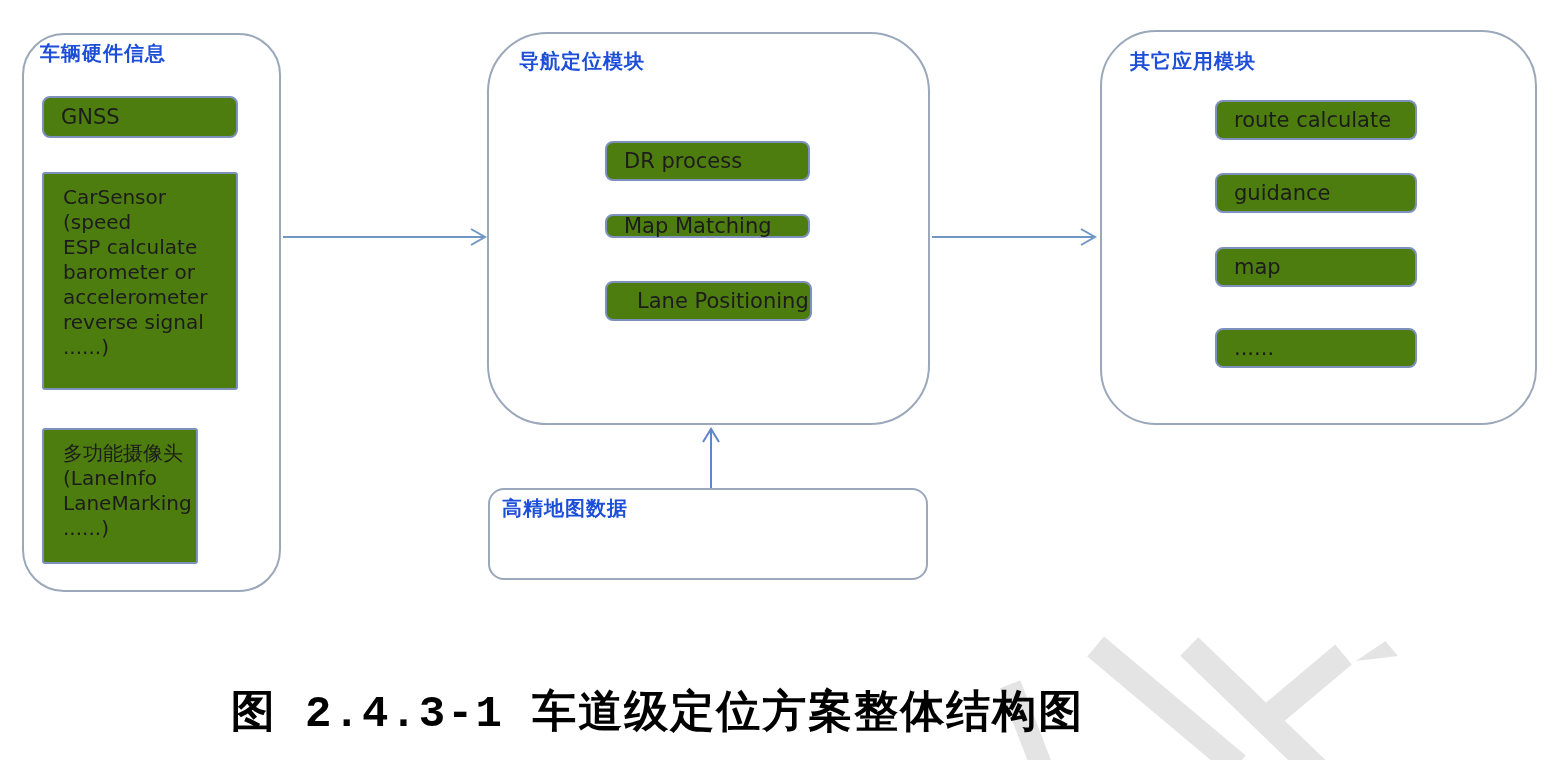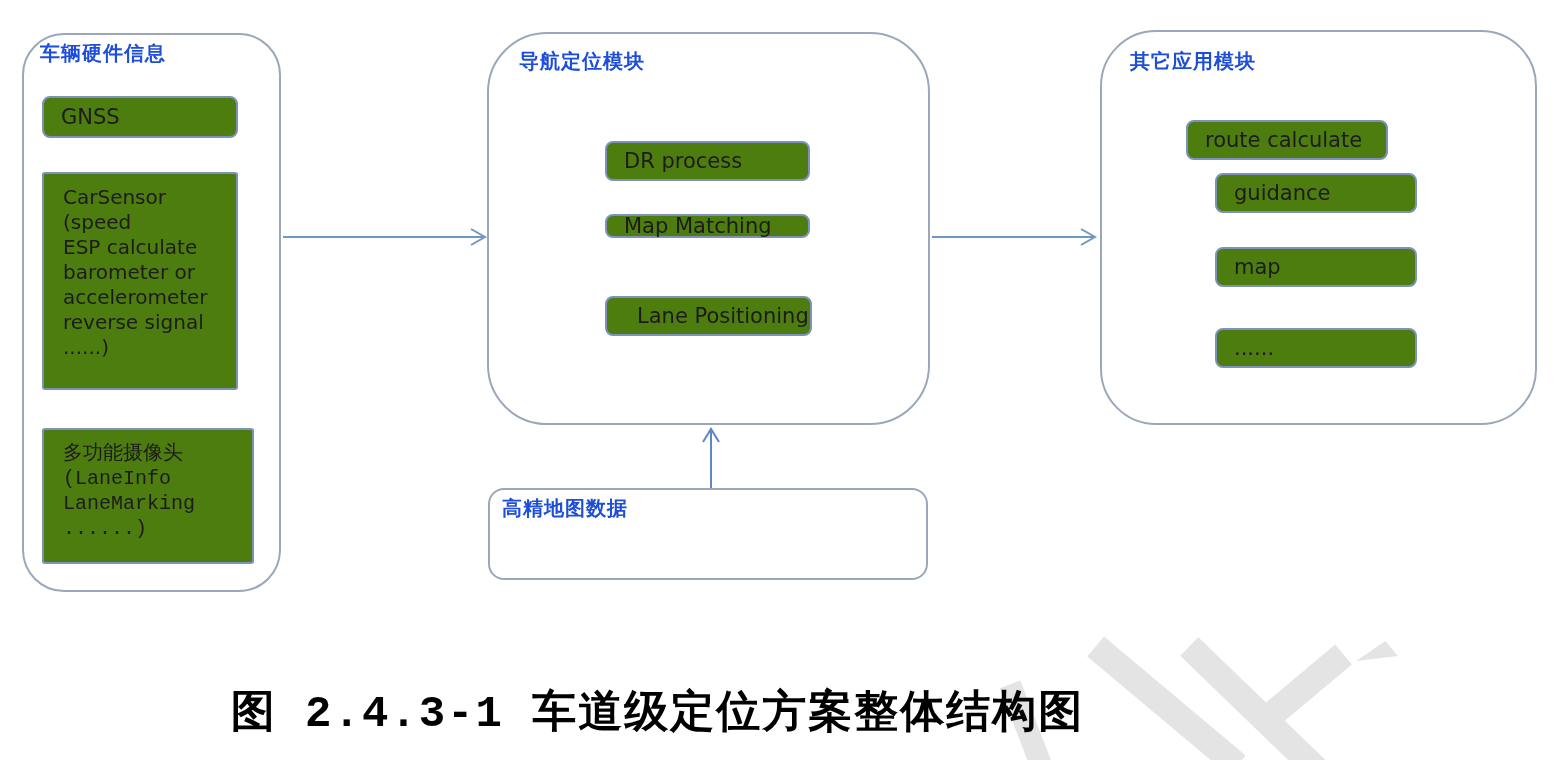--- a/index.html
+++ b/index.html
@@ -67,38 +67,38 @@
   <div class="node multi" style="left:42px; top:172px; width:196px; height:218px;">
     <div class="line">CarSensor</div>
     <div class="line">(speed</div>
     <div class="line">ESP calculate</div>
     <div class="line">barometer or</div>
     <div class="line">accelerometer</div>
     <div class="line">reverse signal</div>
     <div class="line">......)</div>
   </div>
 
-  <div class="node multi" style="left:42px; top:428px; width:212px; height:136px;font-family:Liberation Mono, monospace;">
+  <div class="node multi" style="left:42px; top:428px; width:156px; height:136px;">
     <div class="line">多功能摄像头</div>
     <div class="line">(LaneInfo</div>
     <div class="line">LaneMarking</div>
     <div class="line">......)</div>
   </div>
 
   <div class="container" style="left:487px; top:32px; width:443px; height:393px; border-radius:60px;"></div>
   <div class="panel-title" style="left:519px; top:48px;">导航定位模块</div>
 
   <div class="node" style="left:605px; top:141px; width:205px; height:40px;">DR process</div>
   <div class="node" style="left:605px; top:214px; width:205px; height:24px;">Map Matching</div>
-  <div class="node" style="left:605px; top:296px; width:207px; height:40px;padding-left:30px;">Lane Positioning</div>
+  <div class="node" style="left:605px; top:281px; width:207px; height:40px;padding-left:30px;">Lane Positioning</div>
 
   <div class="container" style="left:1100px; top:30px; width:437px; height:395px; border-radius:56px;"></div>
   <div class="panel-title" style="left:1130px; top:48px;">其它应用模块</div>
 
-  <div class="node" style="left:1186px; top:100px; width:202px; height:40px;margin-top:20px;">route calculate</div>
+  <div class="node" style="left:1215px; top:100px; width:202px; height:40px;">route calculate</div>
   <div class="node" style="left:1215px; top:173px; width:202px; height:40px;">guidance</div>
   <div class="node" style="left:1215px; top:247px; width:202px; height:40px;">map</div>
   <div class="node" style="left:1215px; top:328px; width:202px; height:40px;">......</div>
 
   <div class="container" style="left:488px; top:488px; width:440px; height:92px; border-radius:16px;"></div>
   <div class="panel-title" style="left:502px; top:495px;">高精地图数据</div>
 
   <svg class="arrow-layer" width="1564" height="760">
     <g>
       <line x1="283" y1="237" x2="483" y2="237" stroke="#7097c3" stroke-width="2"></line>

